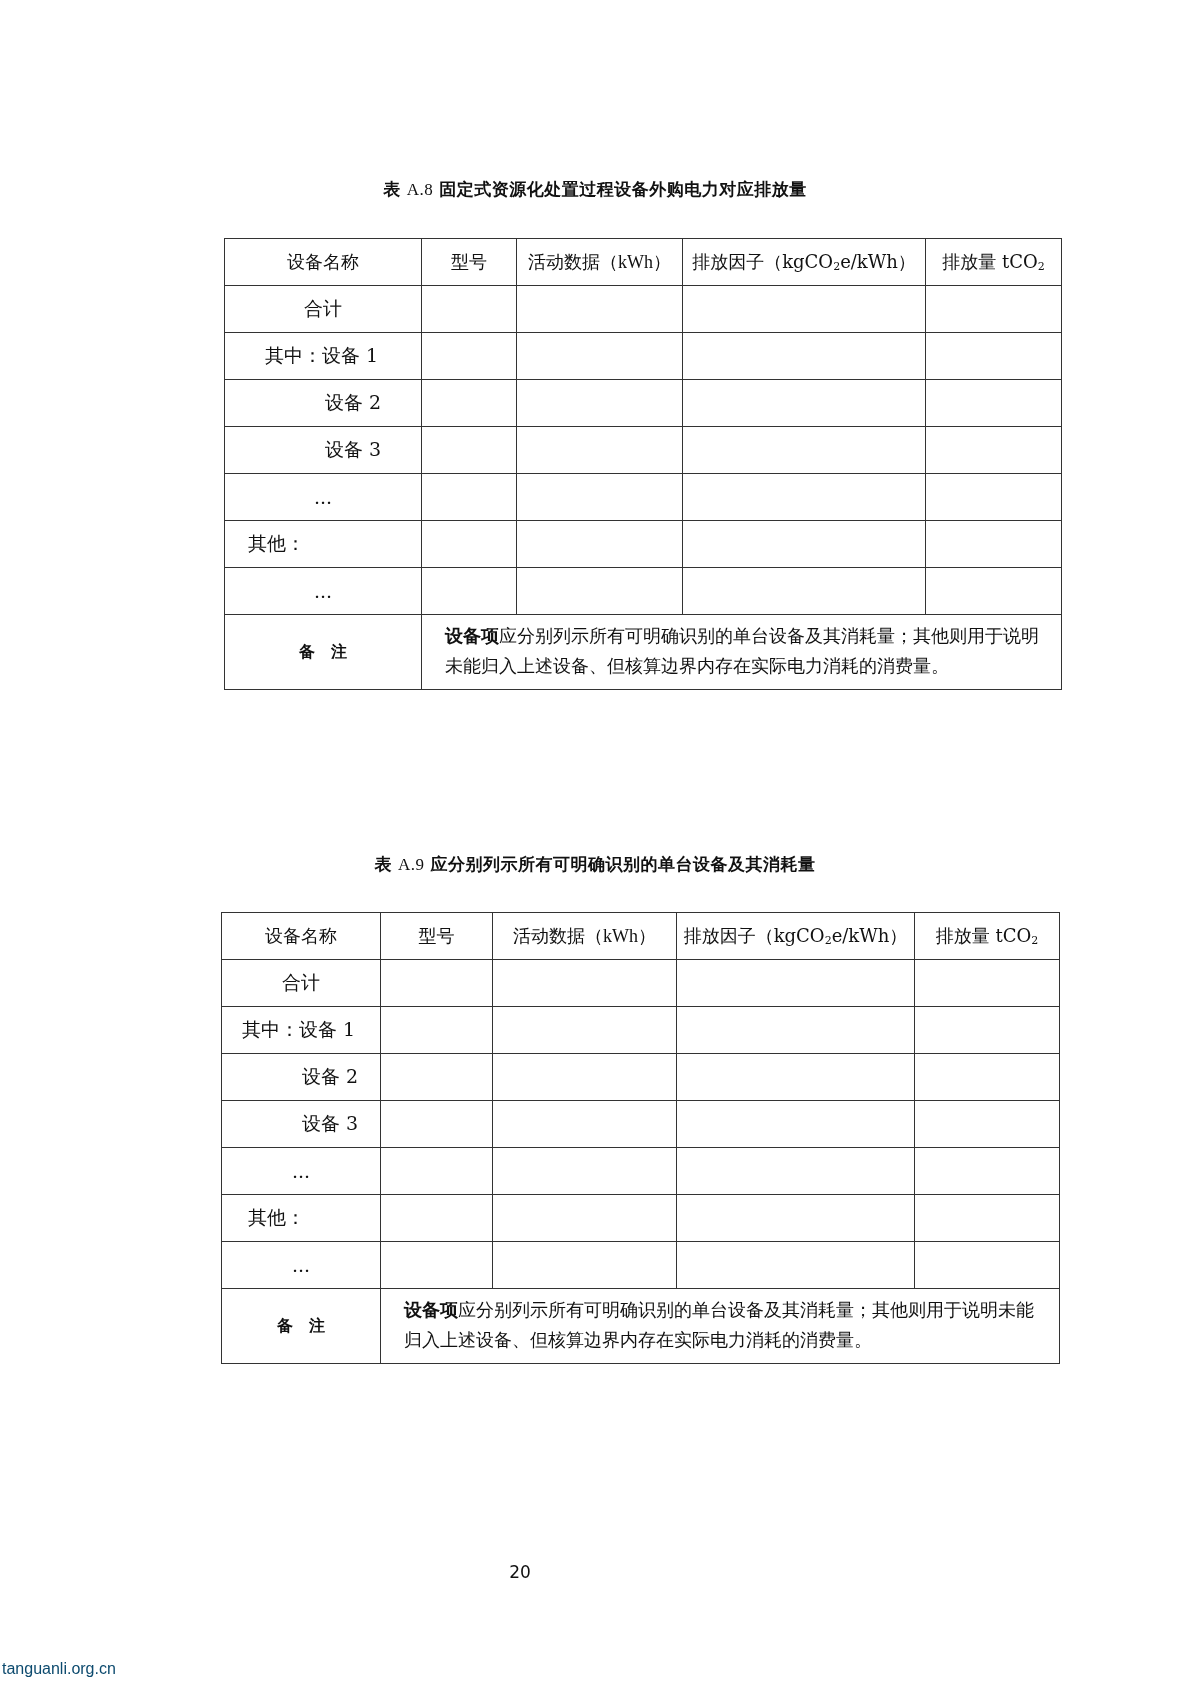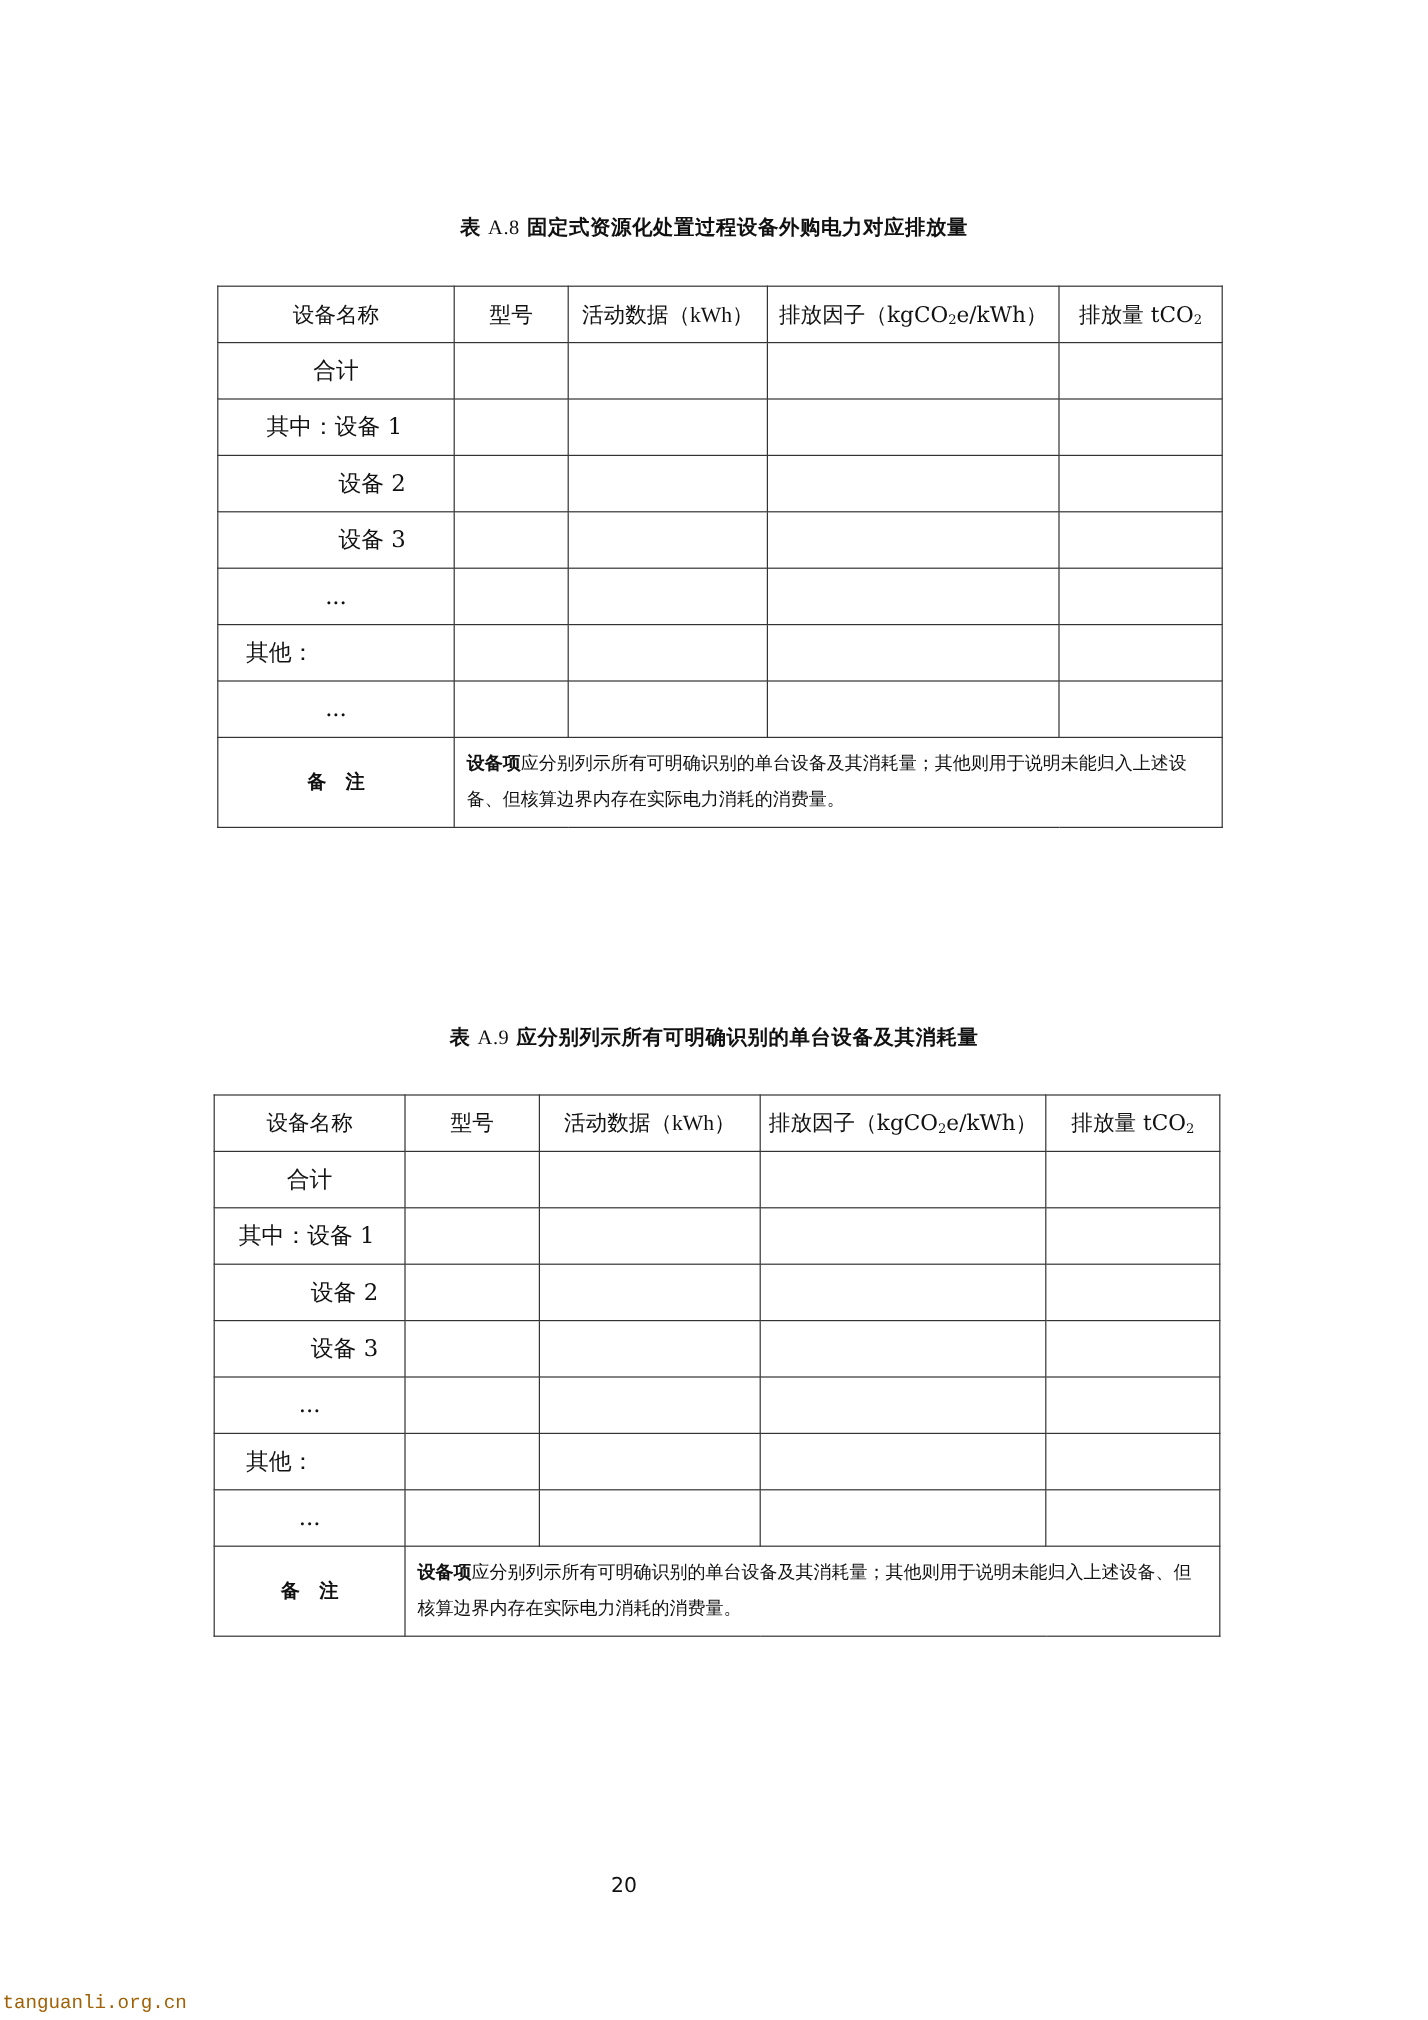--- a/index.html
+++ b/index.html
@@ -1,34 +1,34 @@
 <!DOCTYPE html>
 <html><head>
 <meta charset="utf-8">
 <style>
   html, body { margin:0; padding:0; }
   body { width:1190px; height:1683px; background:#fff; position:relative; overflow:hidden;
          font-family:"Liberation Serif","DejaVu Serif",serif; color:#111; }
   .title { position:absolute; left:0; width:1190px; text-align:center; font-size:17px; font-weight:bold;
            font-family:"DejaVu Sans","Liberation Sans",sans-serif; letter-spacing:0.5px; }
   .title .num { font-family:"Liberation Serif",serif; font-weight:normal; margin:4px 6px; }
-  table { position:absolute; border-collapse:collapse; table-layout:fixed; }
+  table { position:absolute; border-collapse:collapse; table-layout:fixed;margin-left:43px; }
   td { border:1.3px solid #333; height:46px; padding:0; font-size:19px; vertical-align:middle;
        font-family:"DejaVu Serif","Liberation Serif",serif; font-weight:300; }
   td.hdr { text-align:center; white-space:nowrap; font-size:18px; }
   td.c { text-align:center; }
   .b { font-weight:normal; font-family:"Liberation Serif",serif; }
   sub { font-size:11px; vertical-align:-2px; }
   .note-label { text-align:center; font-weight:bold; font-size:16px; letter-spacing:0; }
-  .note-text { padding:6px 10px 8px 10px; line-height:30px; font-size:15px; }
+  .note-text { padding:6px 10px 8px 23px; line-height:30px; font-size:18px; }
   .note-text .strong { font-weight:bold; }
   .pageno { position:absolute; left:0; width:1040px; top:1562px; text-align:center; font-size:17px;
             font-family:"DejaVu Sans","Liberation Sans",sans-serif; }
-  .wm { position:absolute; left:2px; top:1660px; font-size:16px; color:#a16207;
-        font-family:Liberation Mono, monospace; }
+  .wm { position:absolute; left:2px; top:1660px; font-size:16px; color:#0c4a6e;
+        font-family:Liberation Sans, sans-serif; }
 </style>
 </head>
 <body>
 
 <div class="title" style="top:178px;">
   <span>表</span><span class="num">A.8</span><span>固定式资源化处置过程设备外购电力对应排放量</span>
 </div>
 
 <table style="left:181px; top:238px; width:837px;">
   <colgroup>

